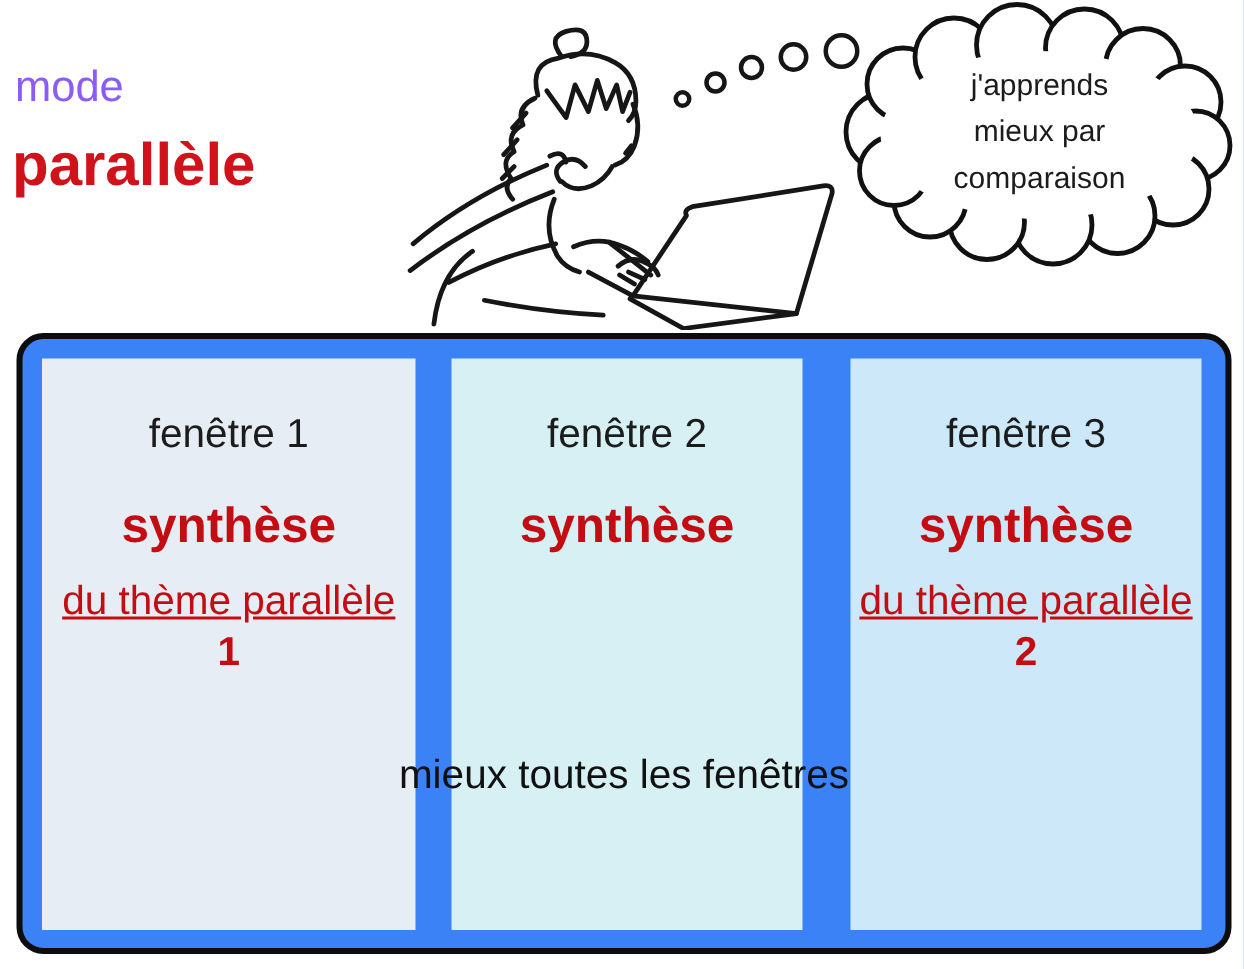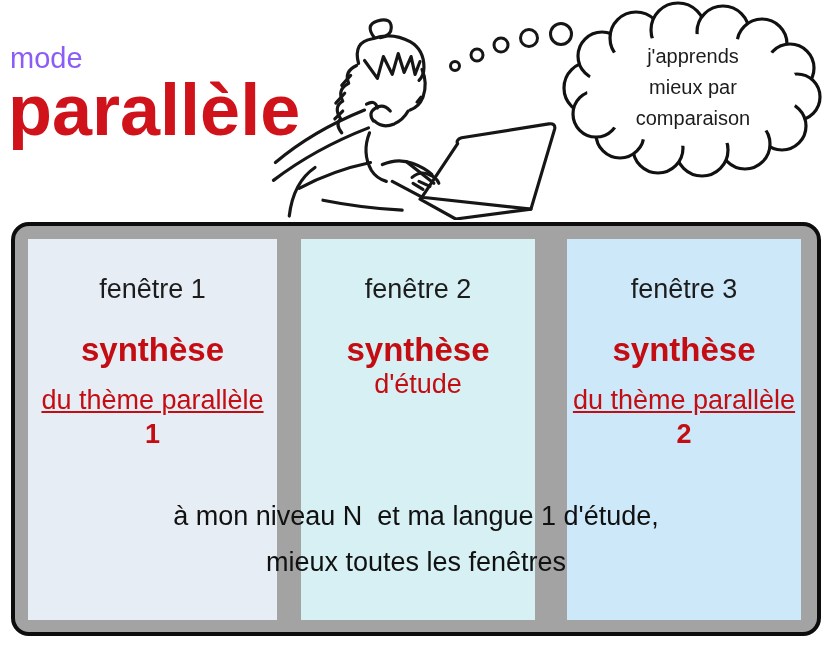--- a/index.html
+++ b/index.html
@@ -17,21 +17,21 @@
   .mode-label {
     position: absolute;
     left: 10px; top: 42px;
     font-size: 29px;
     line-height: 32px;
     color: #8b5cf6;
   }
   .page-title {
     position: absolute;
     left: 8px; top: 80px;
-    font-size: 72px;
+    font-size: 40px;
     line-height: 60px;
     font-weight: 700;
     color: #d0131a;
     letter-spacing: 0px;
   }
 
   .person-svg {
     position: absolute;
     left: 270px; top: 12px;
     width: 300px; height: 208px;
@@ -48,21 +48,21 @@
   }
 
   
   .board {
     position: absolute;
     left: 11px; top: 222px;
     width: 810px; height: 414px;
     box-sizing: border-box;
     border: 4px solid #0d0d0d;
     border-radius: 18px;
-    background: #a3a3a3;
+    background: #3b82f6;
   }
   .window-panel {
     position: absolute;
     top: 13px;
     height: 381px;
     box-sizing: border-box;
     text-align: center;
     padding-top: 34px;
   }
   .panel-1 { left: 13px;  width: 249px; background: #e7edf5; }
@@ -192,30 +192,28 @@
     <div class="window-panel panel-1" style="background: rgb(231, 237, 245);">
       <p class="window-label">fenêtre 1</p>
       <p class="window-heading">synthèse</p>
       <p class="window-desc1">du thème parallèle</p>
       <p class="window-desc2 num">1</p>
     </div>
 
     <div class="window-panel panel-2" style="background: rgb(214, 240, 244);">
       <p class="window-label">fenêtre 2</p>
       <p class="window-heading">synthèse</p>
-      <p class="window-desc2">d'étude</p>
     </div>
 
     <div class="window-panel panel-3" style="background: rgb(205, 232, 249);">
       <p class="window-label">fenêtre 3</p>
       <p class="window-heading">synthèse</p>
       <p class="window-desc1">du thème parallèle</p>
       <p class="window-desc2 num">2</p>
     </div>
 
     <div class="board-footer">
-      <p>à mon niveau N  et ma langue 1 d'étude,</p>
       <p>mieux toutes les fenêtres</p>
     </div>
 
   </div>
 
 </div>
 
 </body></html>

